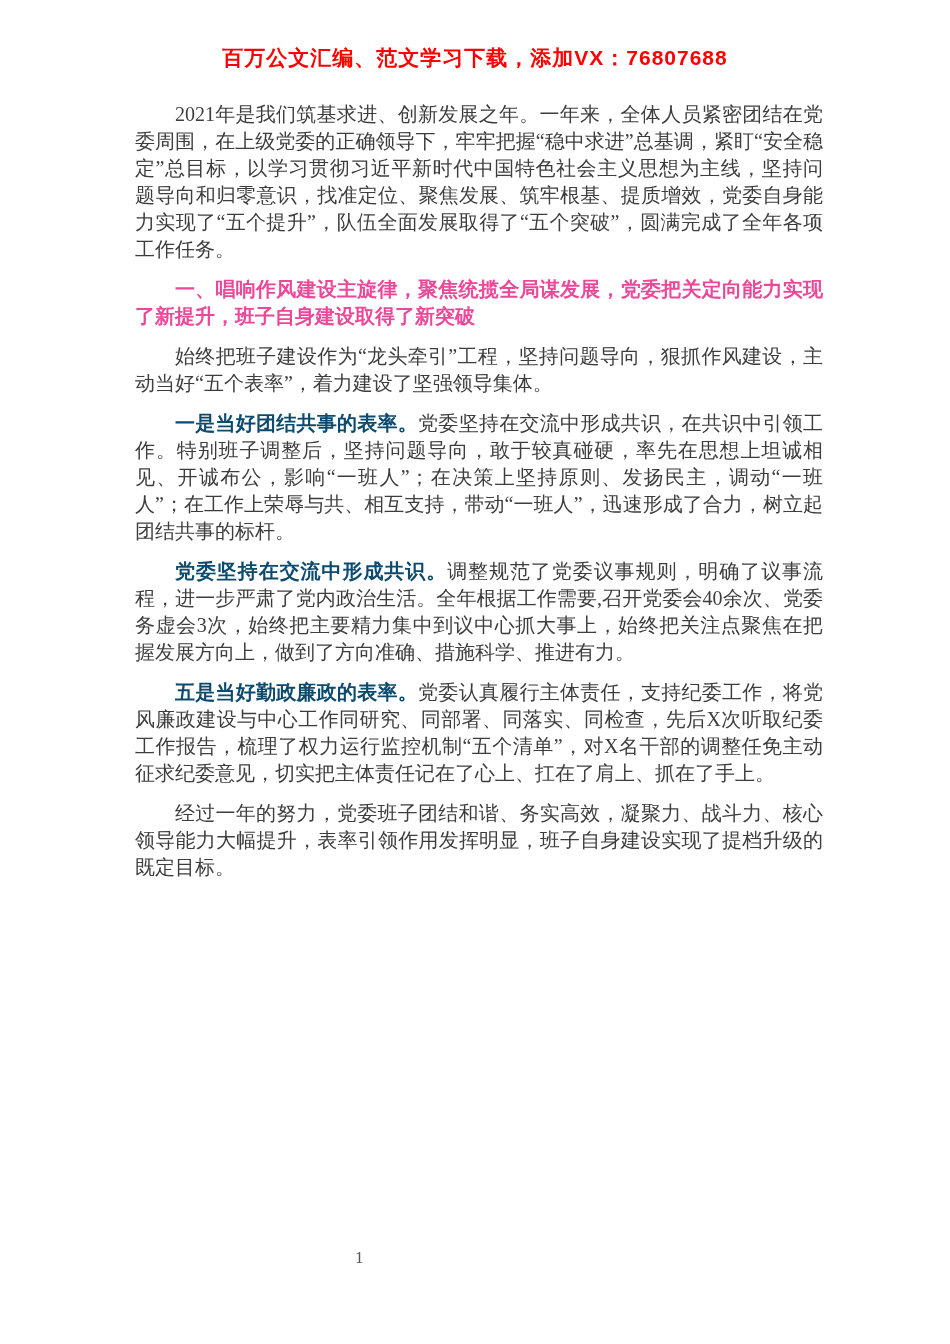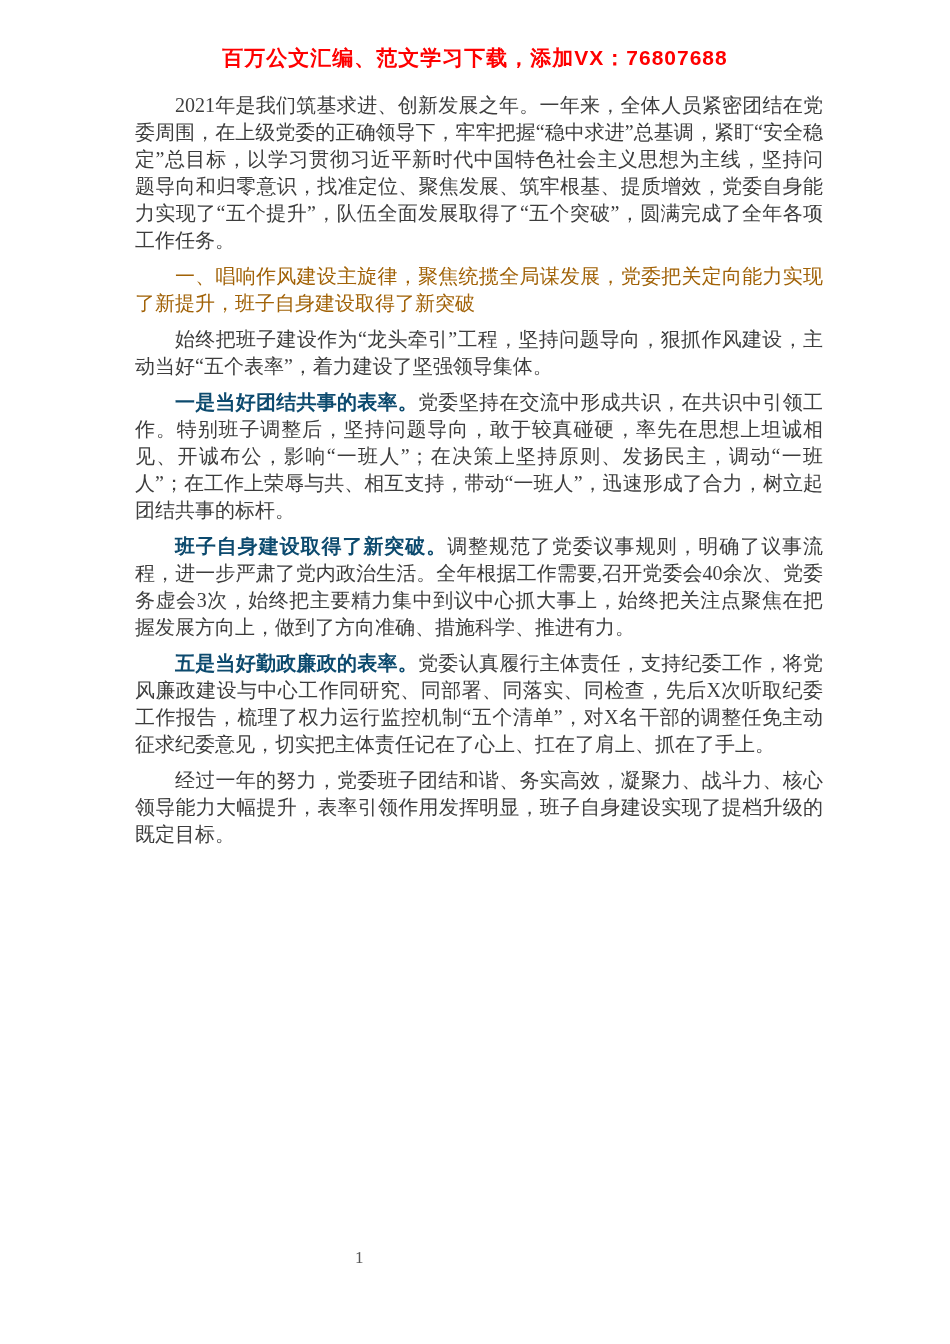--- a/index.html
+++ b/index.html
@@ -28,26 +28,26 @@
     position: absolute;
     top: 88px; left: 135px;
     width: 688px;
     color: #3d3d3d;
     font-size: 20px;
     line-height: 27px;
     text-align: justify;
     word-break: break-all;
   }
   .content p {
-    margin: 4px 0 9px 0;
+    margin: 13px 0 9px 0;
     text-indent: 2em;
   }
   p.heading {
-    font-weight: normal;
-    color: #a16207;
+    font-weight: bold;
+    color: #ec4899;
     font-family: "Liberation Sans", "DejaVu Sans", sans-serif;
   }
   .lead {
     font-weight: bold;
     color: #0c4a6e;
     font-family: "Liberation Sans", "DejaVu Sans", sans-serif;
   }
   .page-footer {
     position: absolute;
     top: 1248px; left: 355px;
@@ -66,21 +66,21 @@
   <div class="content">
 
     <p>2021年是我们筑基求进、创新发展之年。一年来，全体人员紧密团结在党委周围，在上级党委的正确领导下，牢牢把握“稳中求进”总基调，紧盯“安全稳定”总目标，以学习贯彻习近平新时代中国特色社会主义思想为主线，坚持问题导向和归零意识，找准定位、聚焦发展、筑牢根基、提质增效，党委自身能力实现了“五个提升”，队伍全面发展取得了“五个突破”，圆满完成了全年各项工作任务。</p>
 
     <p class="heading">一、唱响作风建设主旋律，聚焦统揽全局谋发展，党委把关定向能力实现了新提升，班子自身建设取得了新突破</p>
 
     <p>始终把班子建设作为“龙头牵引”工程，坚持问题导向，狠抓作风建设，主动当好“五个表率”，着力建设了坚强领导集体。</p>
 
     <p><b class="lead">一是当好团结共事的表率。</b><span>党委坚持在交流中形成共识，在共识中引领工作。特别班子调整后，坚持问题导向，敢于较真碰硬，率先在思想上坦诚相见、开诚布公，影响“一班人”；在决策上坚持原则、发扬民主，调动“一班人”；在工作上荣辱与共、相互支持，带动“一班人”，迅速形成了合力，树立起团结共事的标杆。</span></p>
 
-    <p><b class="lead">班子自身建设取得了新突破。</b><span>调整规范了党委议事规则，明确了议事流程，进一步严肃了党内政治生活。全年根据工作需要,召开党委会40余次、党委务虚会3次，始终把主要精力集中到议中心抓大事上，始终把关注点聚焦在把握发展方向上，做到了方向准确、措施科学、推进有力。</span></p>
+    <p><b class="lead">党委坚持在交流中形成共识。</b><span>调整规范了党委议事规则，明确了议事流程，进一步严肃了党内政治生活。全年根据工作需要,召开党委会40余次、党委务虚会3次，始终把主要精力集中到议中心抓大事上，始终把关注点聚焦在把握发展方向上，做到了方向准确、措施科学、推进有力。</span></p>
 
 
 
     <p><b class="lead">五是当好勤政廉政的表率。</b><span>党委认真履行主体责任，支持纪委工作，将党风廉政建设与中心工作同研究、同部署、同落实、同检查，先后X次听取纪委工作报告，梳理了权力运行监控机制“五个清单”，对X名干部的调整任免主动征求纪委意见，切实把主体责任记在了心上、扛在了肩上、抓在了手上。</span></p>
 
     <p>经过一年的努力，党委班子团结和谐、务实高效，凝聚力、战斗力、核心领导能力大幅提升，表率引领作用发挥明显，班子自身建设实现了提档升级的既定目标。</p>
 
   </div>
 
   <div class="page-footer">1</div>

